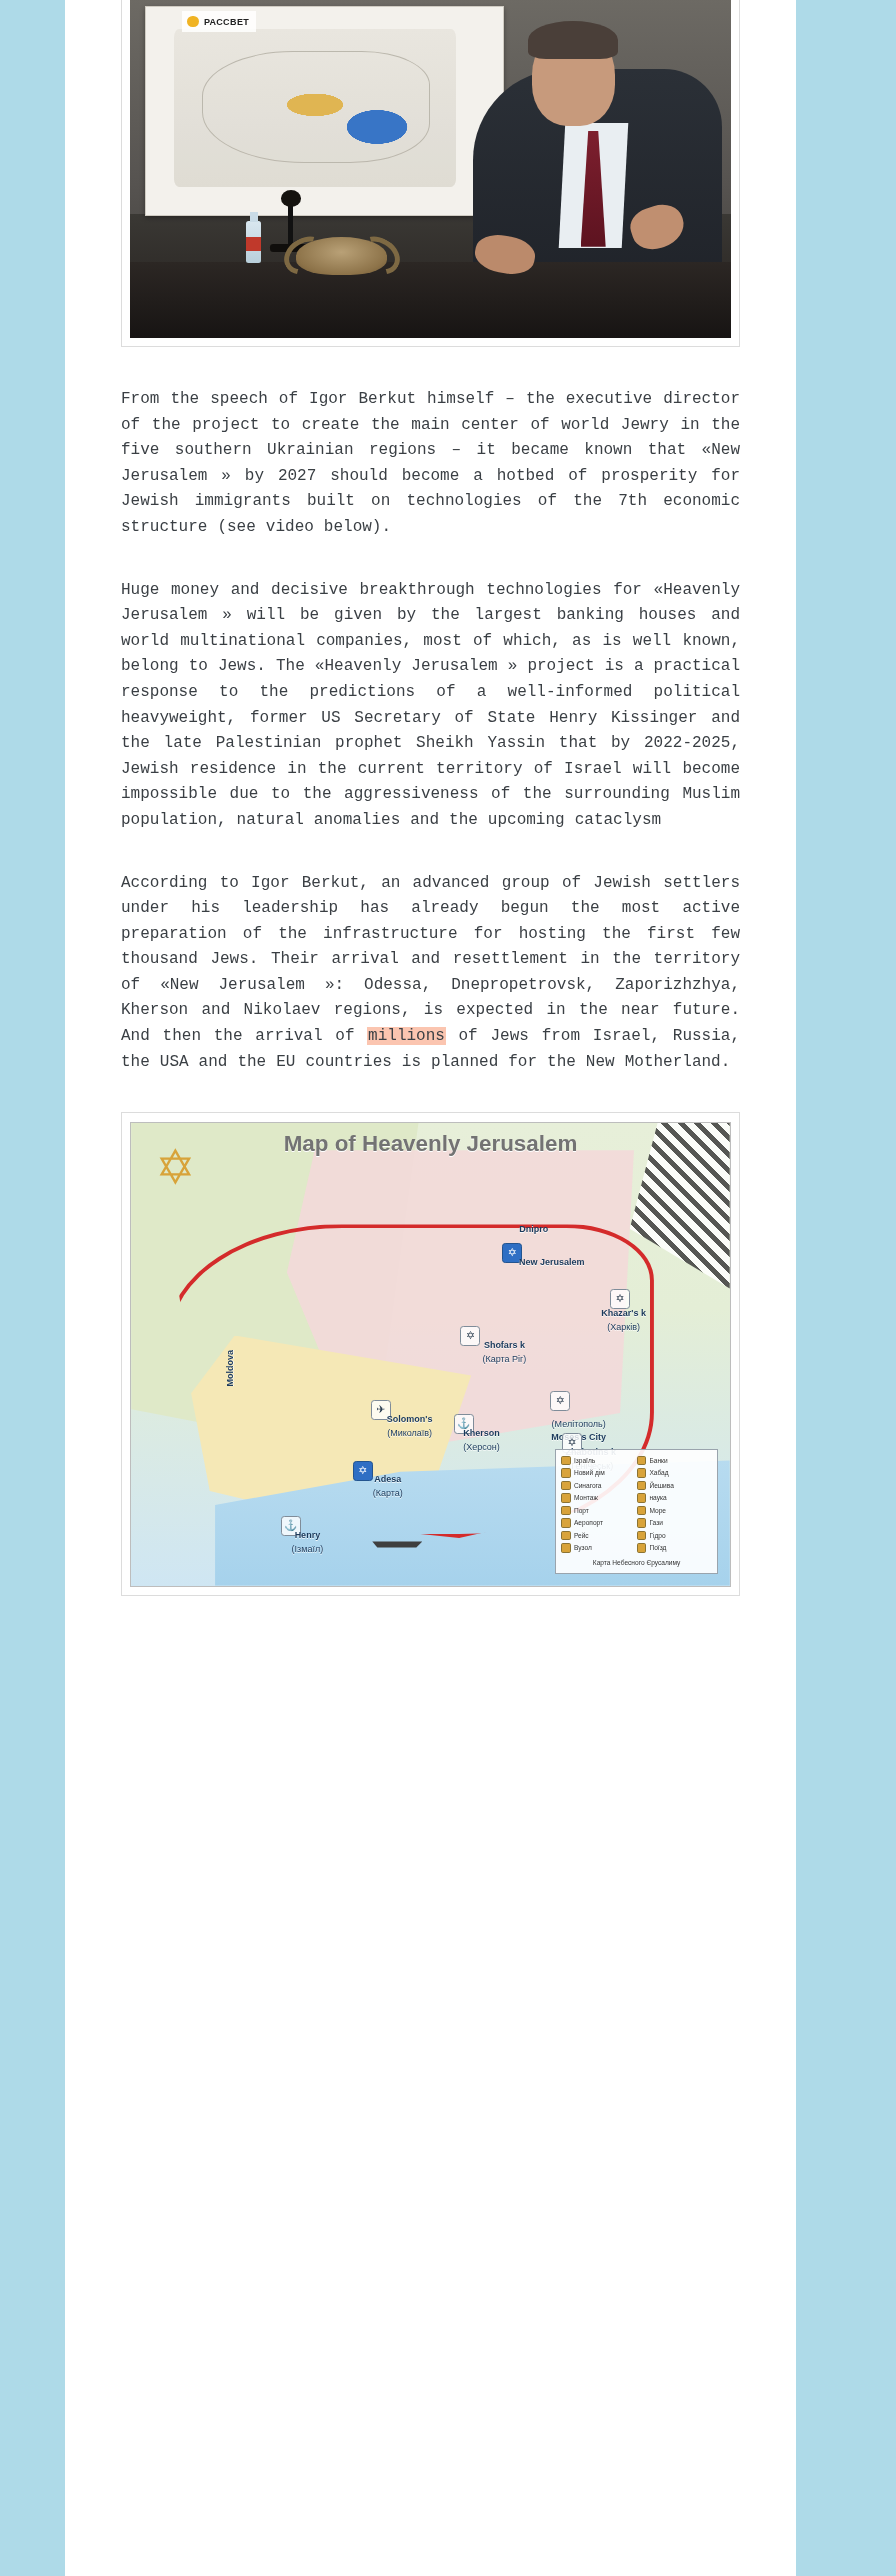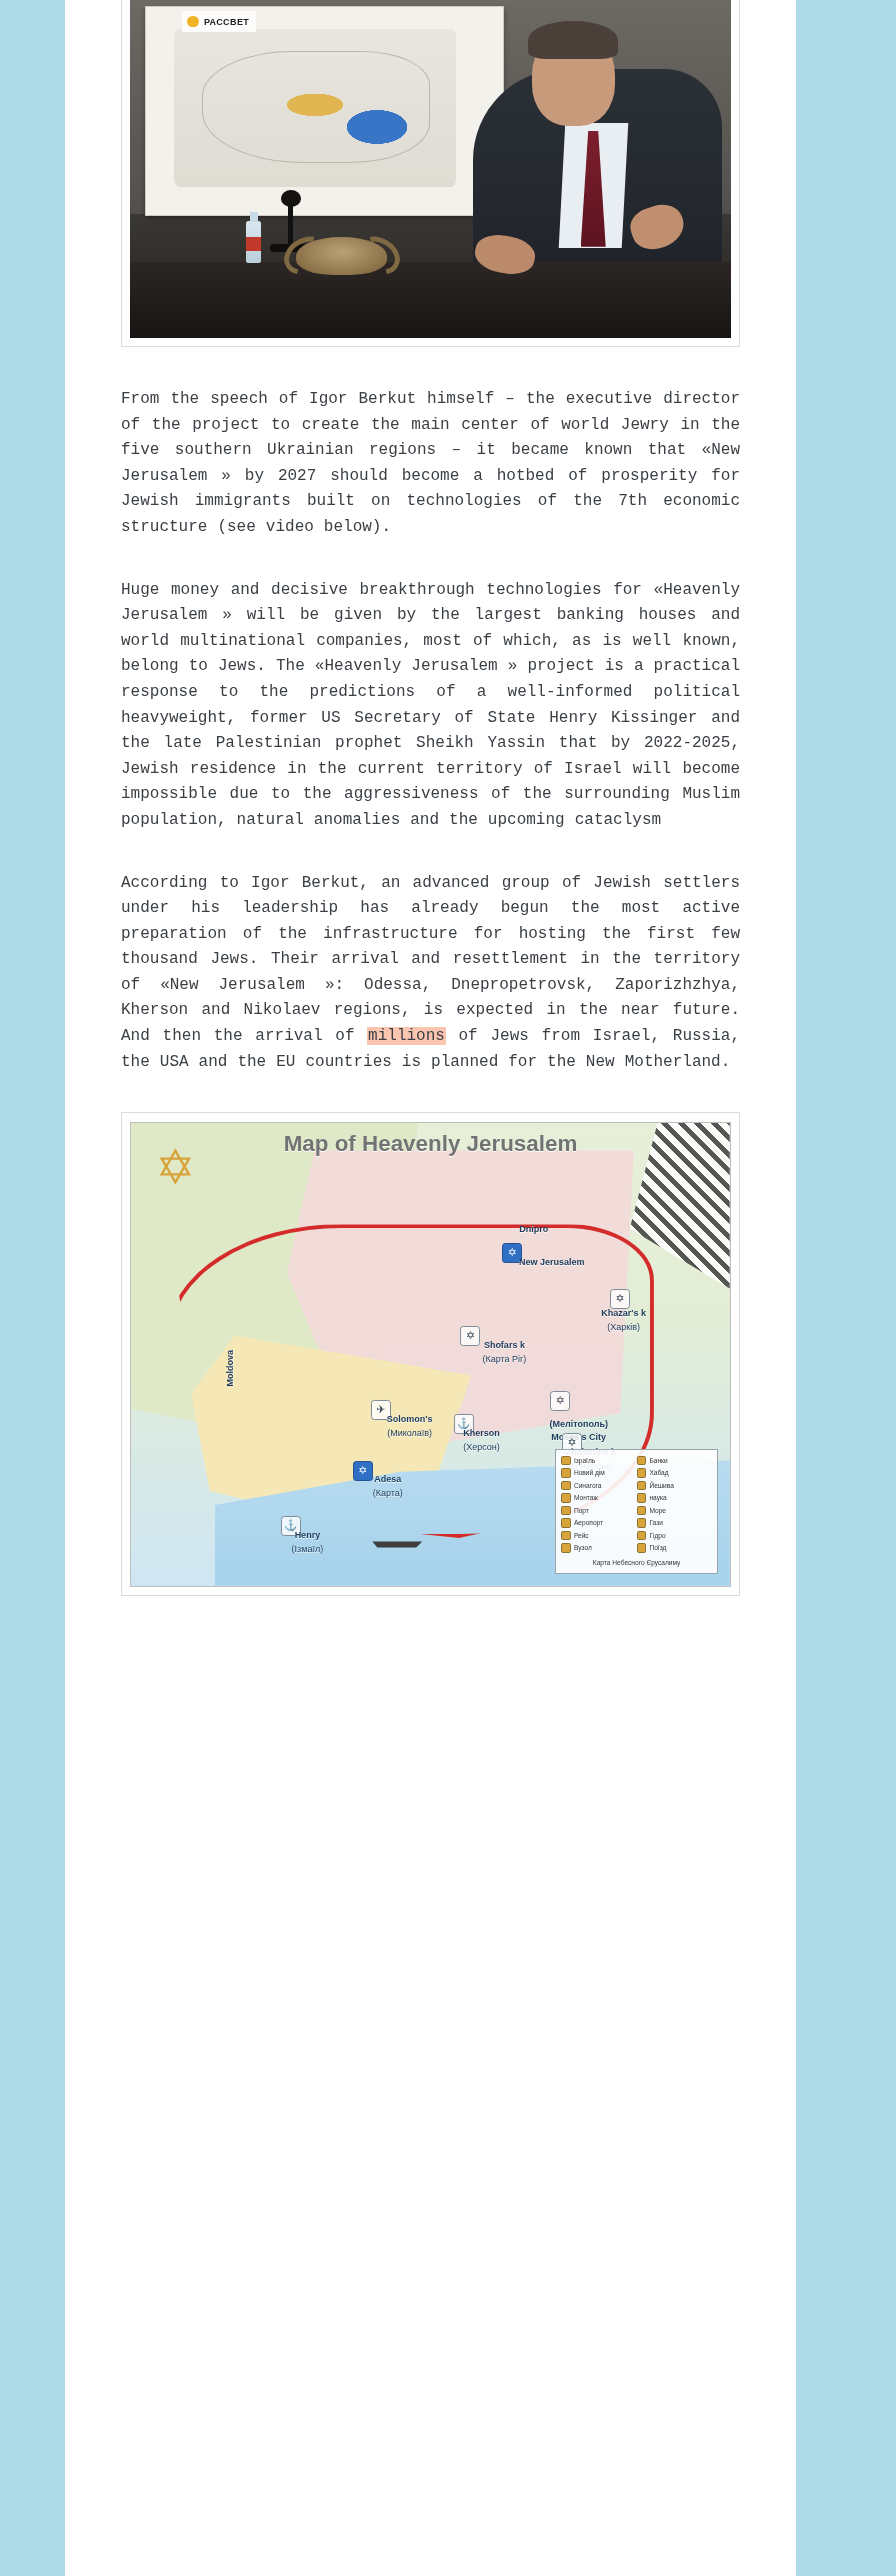--- a/index.html
+++ b/index.html
@@ -500,21 +500,21 @@
           <div class="micon" style="left:40%;top:60%;">✈</div>
           <div class="mlabel" style="left:40%;top:63%;width:78px;">Solomon's</div>
           <div class="mlabel" style="left:40%;top:66%;width:78px;font-weight:normal;">(Миколаїв)</div>
 
           <div class="micon" style="left:54%;top:63%;">⚓</div>
           <div class="mlabel" style="left:53%;top:66%;width:66px;">Kherson</div>
           <div class="mlabel" style="left:53%;top:69%;width:66px;font-weight:normal;">(Херсон)</div>
 
           <div class="micon" style="left:70%;top:58%;">✡</div>
           <div class="mlabel" style="left:68%;top:61%;width:81px;margin-top:27px;">Moses's City</div>
-          <div class="mlabel" style="left:68%;top:64%;width:81px;font-weight:bold;">(Мелітополь)</div>
+          <div class="mlabel" style="left:68%;top:64%;width:81px;font-weight:normal;">(Мелітополь)</div>
 
           <div class="micon" style="left:72%;top:67%;">✡</div>
           <div class="mlabel" style="left:70%;top:70%;width:81px;">Zhabotins k</div>
           <div class="mlabel" style="left:70%;top:73%;width:81px;font-weight:normal;">(Генічеськ)</div>
 
           <div class="micon blue" style="left:37%;top:73%;">✡</div>
           <div class="mlabel" style="left:38%;top:76%;width:58px;">Adesa</div>
           <div class="mlabel" style="left:38%;top:79%;width:58px;font-weight:normal;">(Карта)</div>
 
           <div class="micon" style="left:25%;top:85%;">⚓</div>

